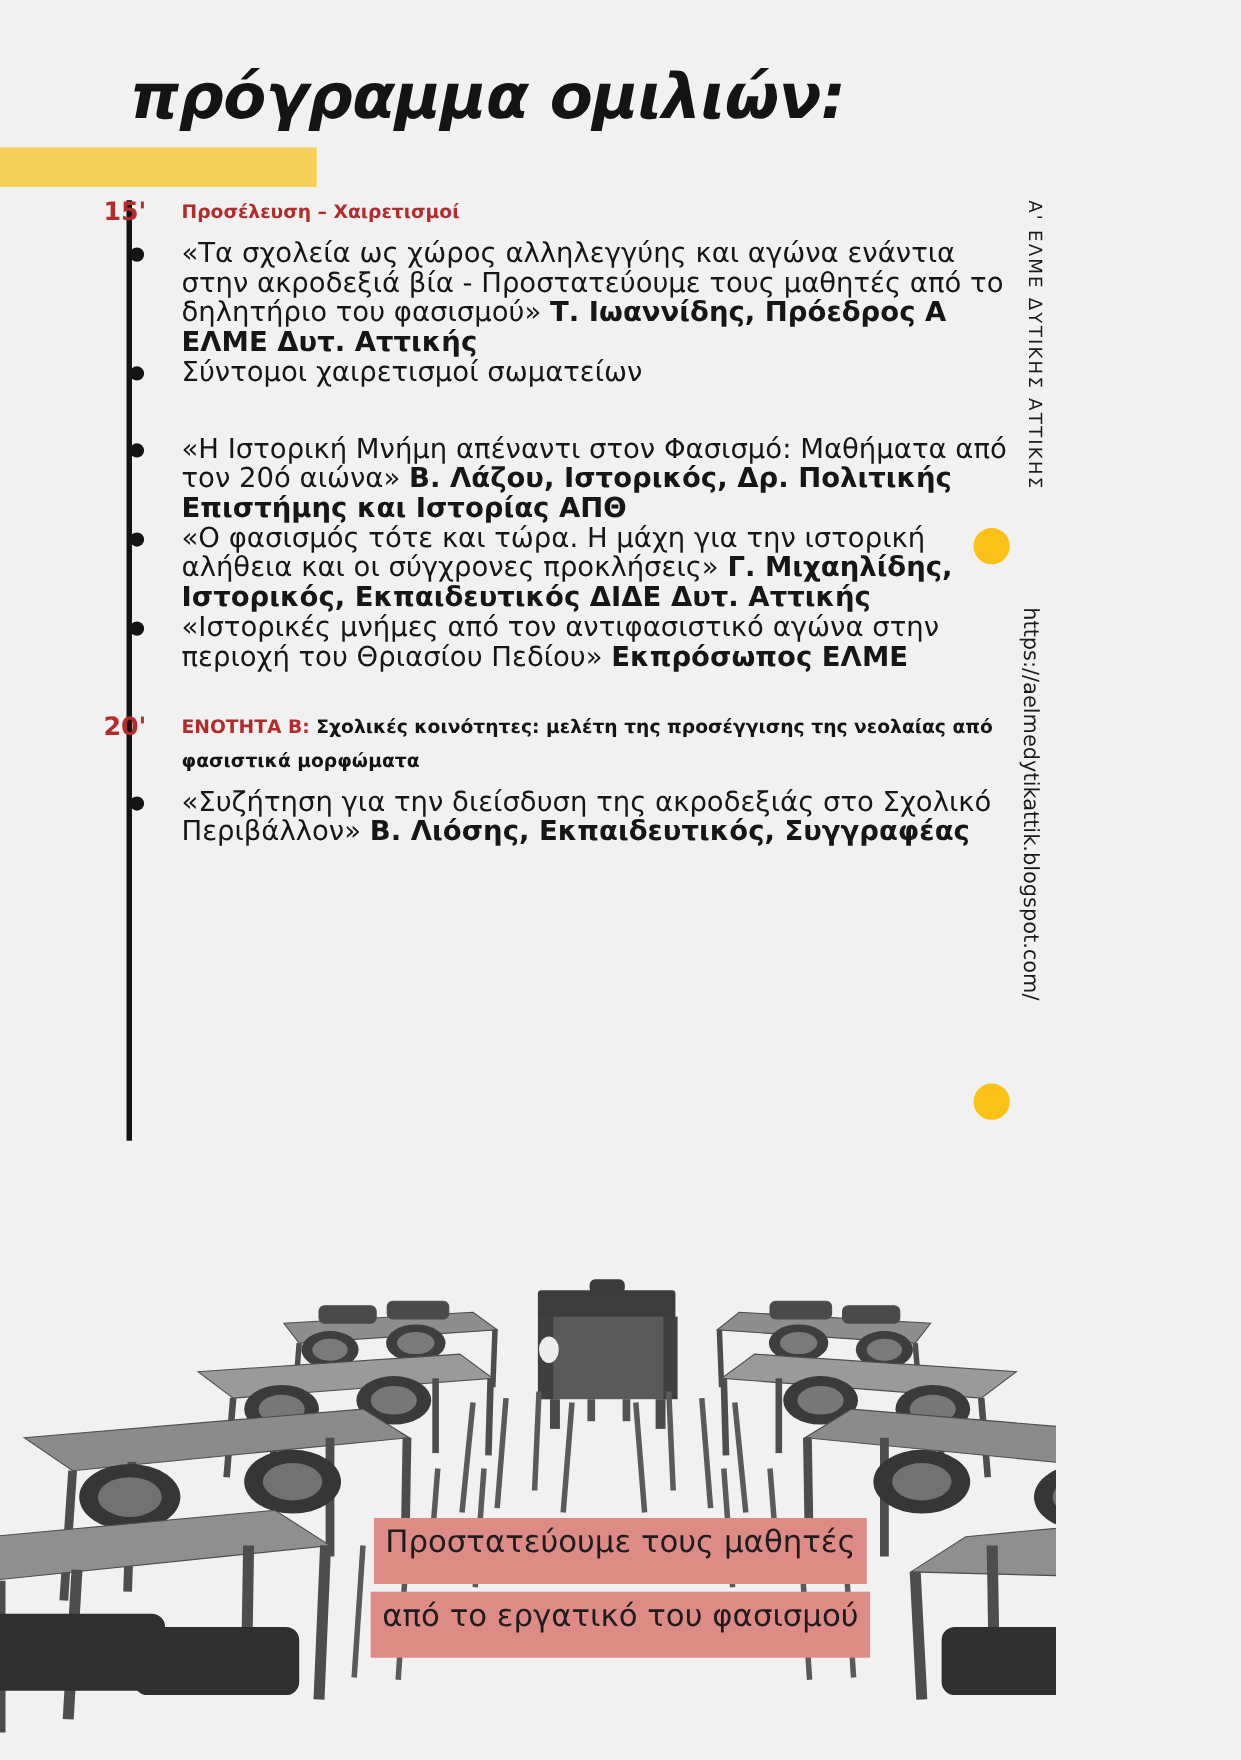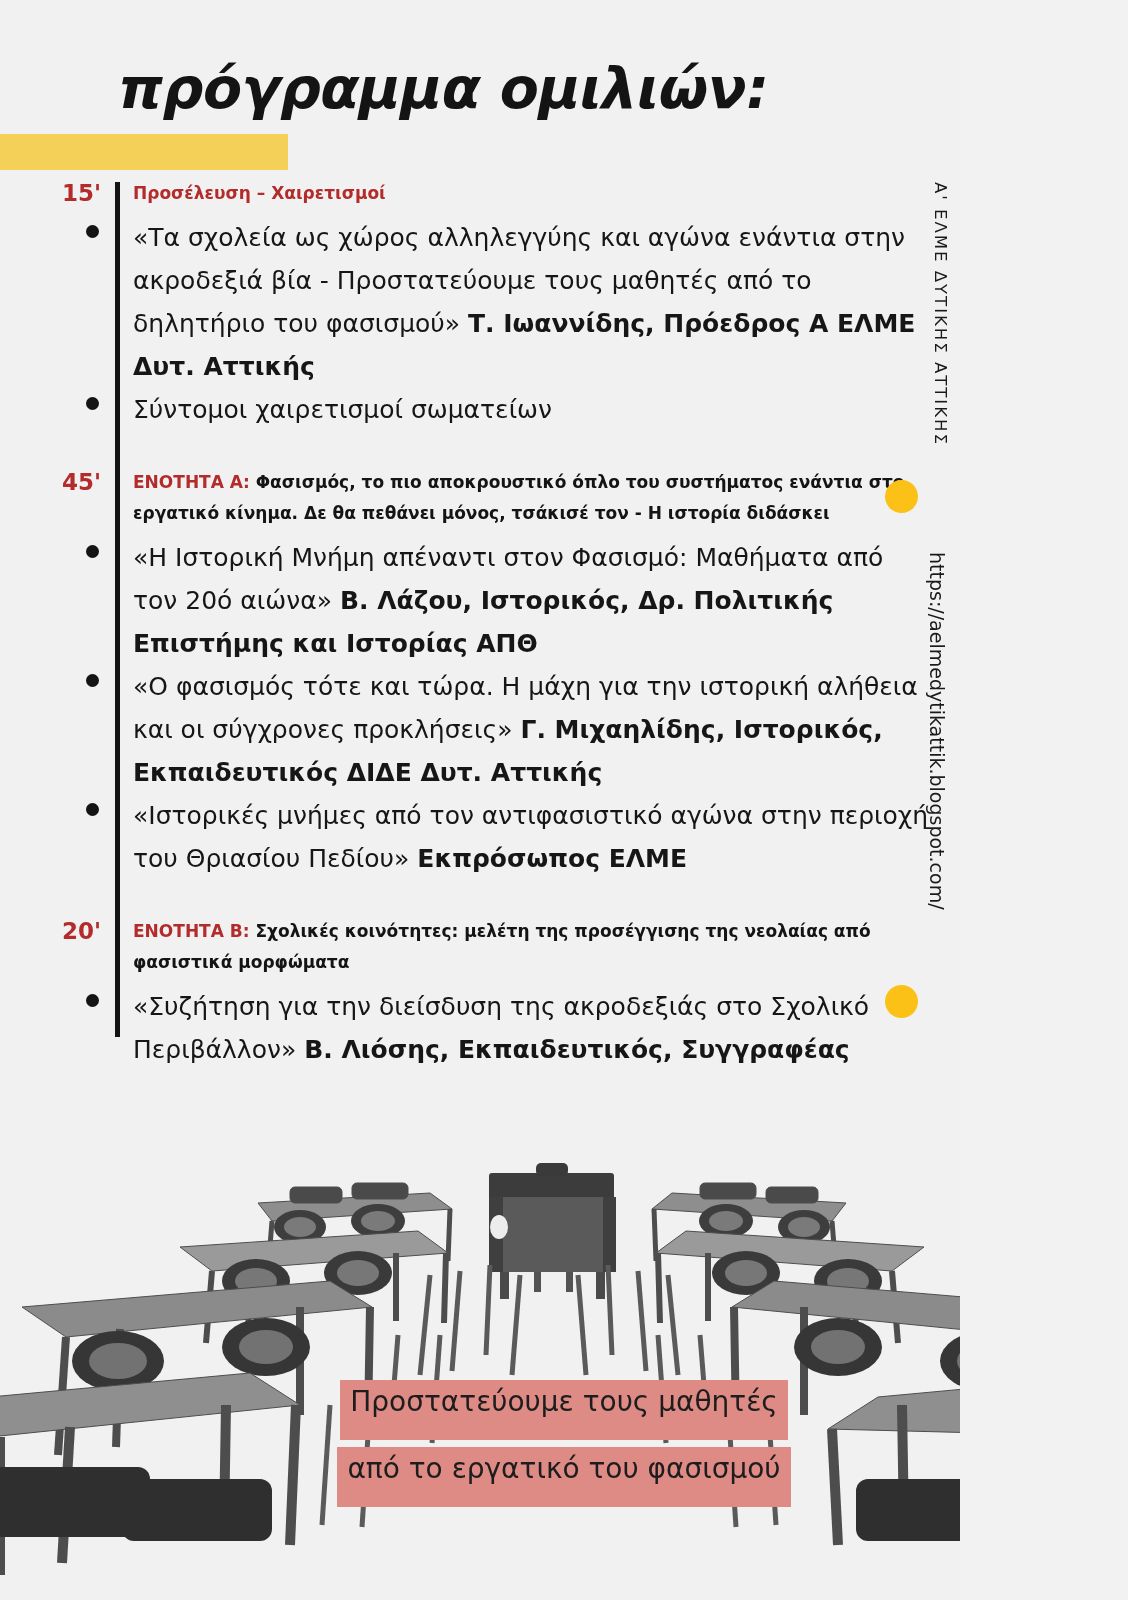--- a/index.html
+++ b/index.html
@@ -28,21 +28,21 @@
   
   .program{
     position:absolute;left:0px;top:178px;width:1020px;
   }
   .vline{
     position:absolute;left:115px;top:182px;width:5px;height:855px;
     background:#141414;
   }
 
   .block{position:relative;margin-bottom:0px;}
-  .row{position:relative;display:block;}
+  .row{position:relative;display:block;margin-left:32px;}
 
   .time{
     position:absolute;left:62px;width:48px;text-align:left;
     font-size:23px;font-weight:700;color:#b32b2b;
     font-family:"DejaVu Sans","Liberation Sans",sans-serif;
   }
   .bullet{
     position:absolute;left:86px;width:20px;height:20px;
   }
   .bullet i{
@@ -53,21 +53,21 @@
   .head{
     margin:0 0 0 133px;
     font-size:17px;line-height:31px;
     font-weight:700;color:#b32b2b;
     padding-right:70px;
   }
   .head .dark{color:#141414;}
 
   .item{
     margin:0 0 0 133px;
-    font-size:25px;line-height:43px;
+    font-size:25px;line-height:27px;
     color:#161616;font-weight:400;
     padding-right:85px;
   }
   .item b{font-weight:700;}
 
   .gap-sm{height:7px;}
   .gap-lg{height:36px;}
 
   
   .side{
@@ -139,24 +139,20 @@
         <span class="bullet" style="top: 8.75px;">
             <i></i>
           </span>
         <div class="item"><span>Σύντομοι χαιρετισμοί σωματείων</span><b></b></div>
       </div>
     </div>
 
     <div class="gap-lg"></div>
 
     <div class="block">
-      <div class="row">
-        <span class="time" style="top: 2px;">45'</span>
-        <div class="head"><span>ΕΝΟΤΗΤΑ Α:</span><span class="dark"> Φασισμός, το πιο αποκρουστικό όπλο του συστήματος ενάντια στο εργατικό κίνημα. Δε θα πεθάνει μόνος, τσάκισέ τον - Η ιστορία διδάσκει</span></div>
-      </div>
 
       <div class="gap-sm"></div>
 
       <div class="row">
         <span class="bullet" style="top: 8.75px;">
             <i></i>
           </span>
         <div class="item"><span>«Η Ιστορική Μνήμη απέναντι στον Φασισμό: Μαθήματα από τον 20ό αιώνα» </span><b>Β. Λάζου, Ιστορικός, Δρ. Πολιτικής Επιστήμης και Ιστορίας ΑΠΘ</b></div>
       </div>
 

